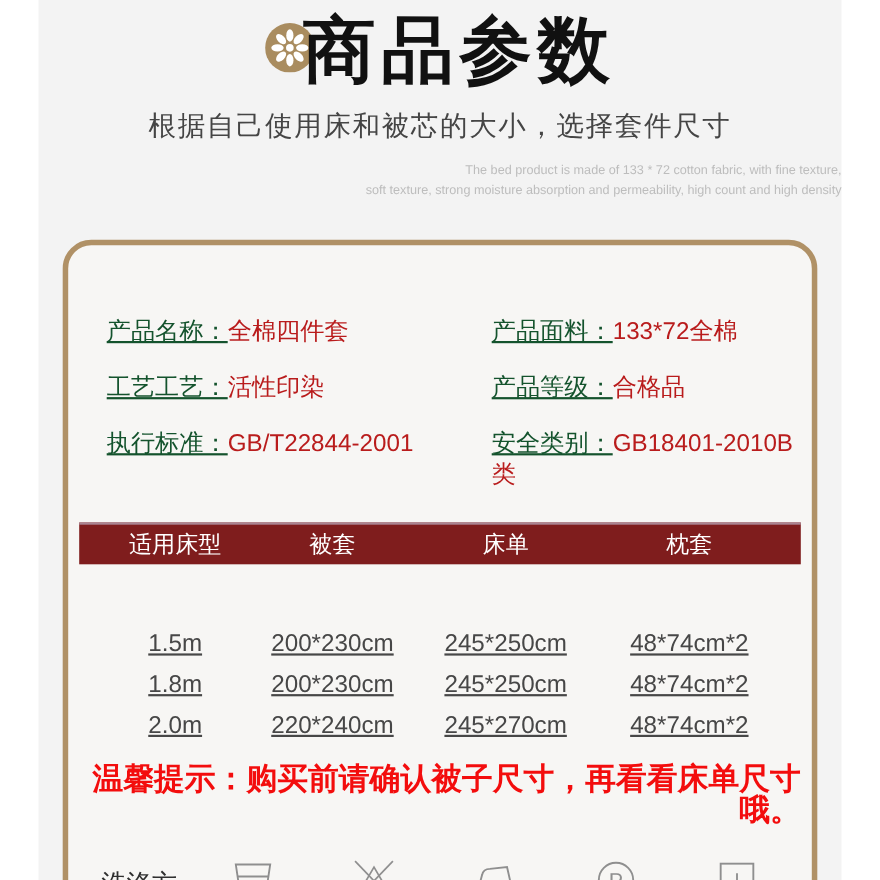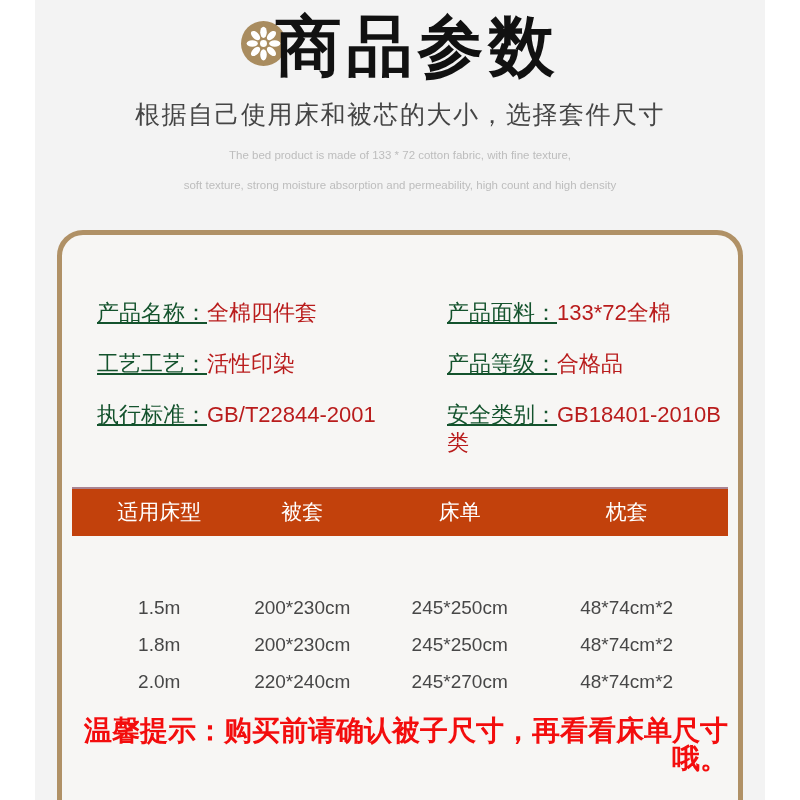--- a/index.html
+++ b/index.html
@@ -24,54 +24,54 @@
   }
   .page-title {
     font-family: "Liberation Serif", "DejaVu Serif", serif;
     font-weight: 900; font-size: 66px; letter-spacing: 5px;
     color: #111; margin: 0; line-height: 70px;
   }
   .subtitle {
     margin: 16px 0 0; font-size: 25px; color: #454545;
     letter-spacing: 1.5px;
   }
-  .desc { margin: 12px; font-size: 11.5px; color: #bdbdbd; line-height: 1.55; }
+  .desc { margin: 0; font-size: 11.5px; color: #bdbdbd; line-height: 1.55; text-align: right; }
   .desc.first { margin-top: 16px; }
   
   .param-box {
     width: 686px; height: 640px; margin: 35px auto 0;
     border: 5px solid #b09166; border-radius: 26px;
     background: #f7f6f4;
     padding: 64px 10px 0 10px;
   }
   
   .specs {
     display: grid; grid-template-columns: 350px 1fr;
     row-gap: 23px; padding-left: 25px;
     font-size: 22px; color: #333; line-height: 28px;
   }
   .spec-label { color: #14532d; text-decoration: underline; }
   .spec-value { color: #b91c1c; }
   
   .size-table { margin-top: 30px; }
   .thead {
     display: grid; grid-template-columns: 26.6% 17% 31% 25.4%;
-    background: #c2410c; border-top: 2px solid #aa8492;
-    height: 49px; align-items: center;
+    background: #7f1d1d; border-top: 2px solid #aa8492;
+    height: 38px; align-items: center;
   }
   .thead .cell {
     color: #ffffff; font-size: 21px; text-align: center;
   }
   .tbody { margin-top: 54px; }
   .trow {
     display: grid; grid-template-columns: 26.6% 17% 31% 25.4%;
     height: 37px; align-items: center;
   }
   .trow .cell {
-    font-size: 19px; color: #474747; text-align: center;
+    font-size: 22px; color: #474747; text-align: center; text-decoration: underline;
   }
   .cell:nth-child(4) { padding-right: 36px; }
   
   .tip {
     margin: 16px 0 0; text-align: right;
     font-size: 28px; font-weight: 700; color: #f30d0d; line-height: 28px;
   }
   
   .washing {
     display: flex; align-items: flex-start;

